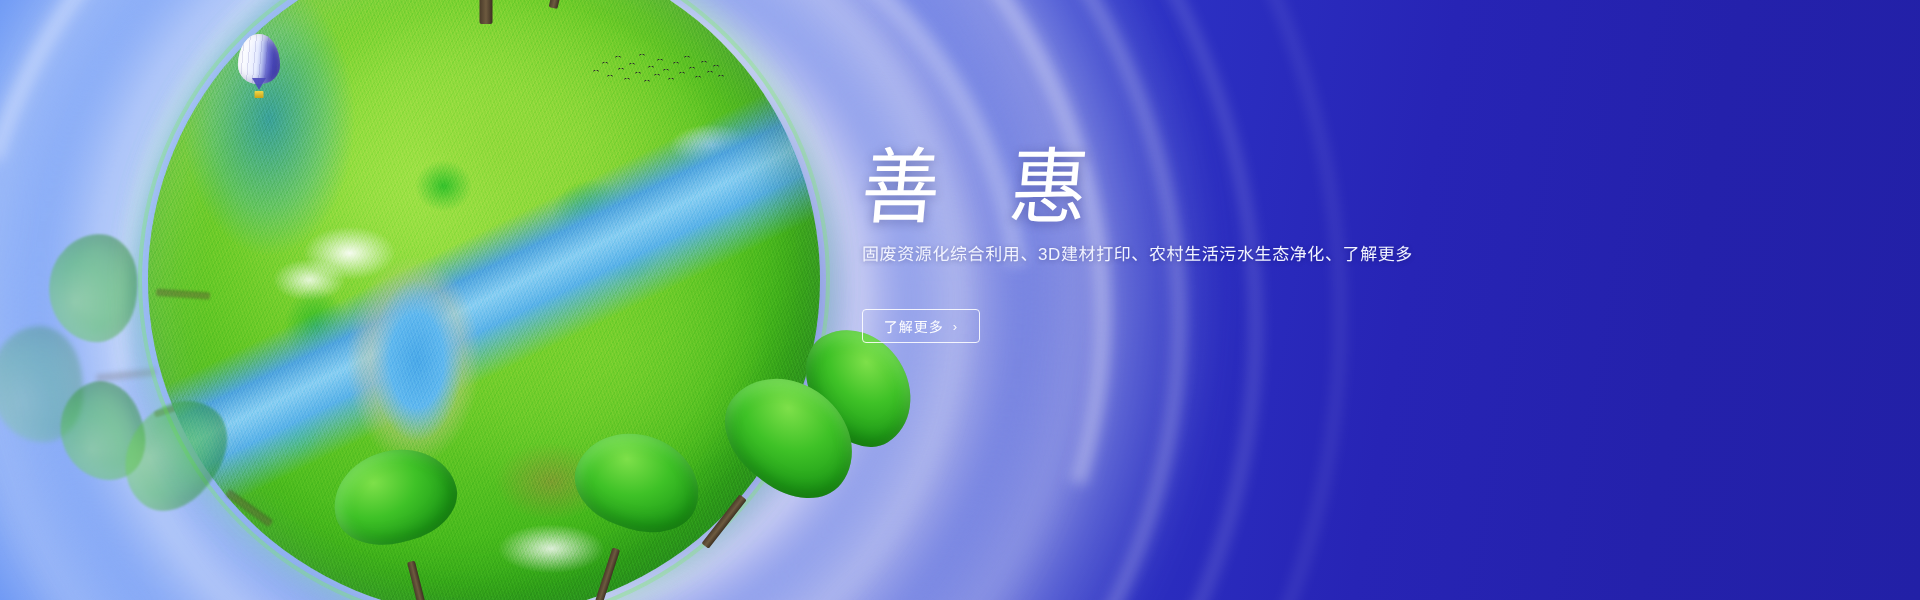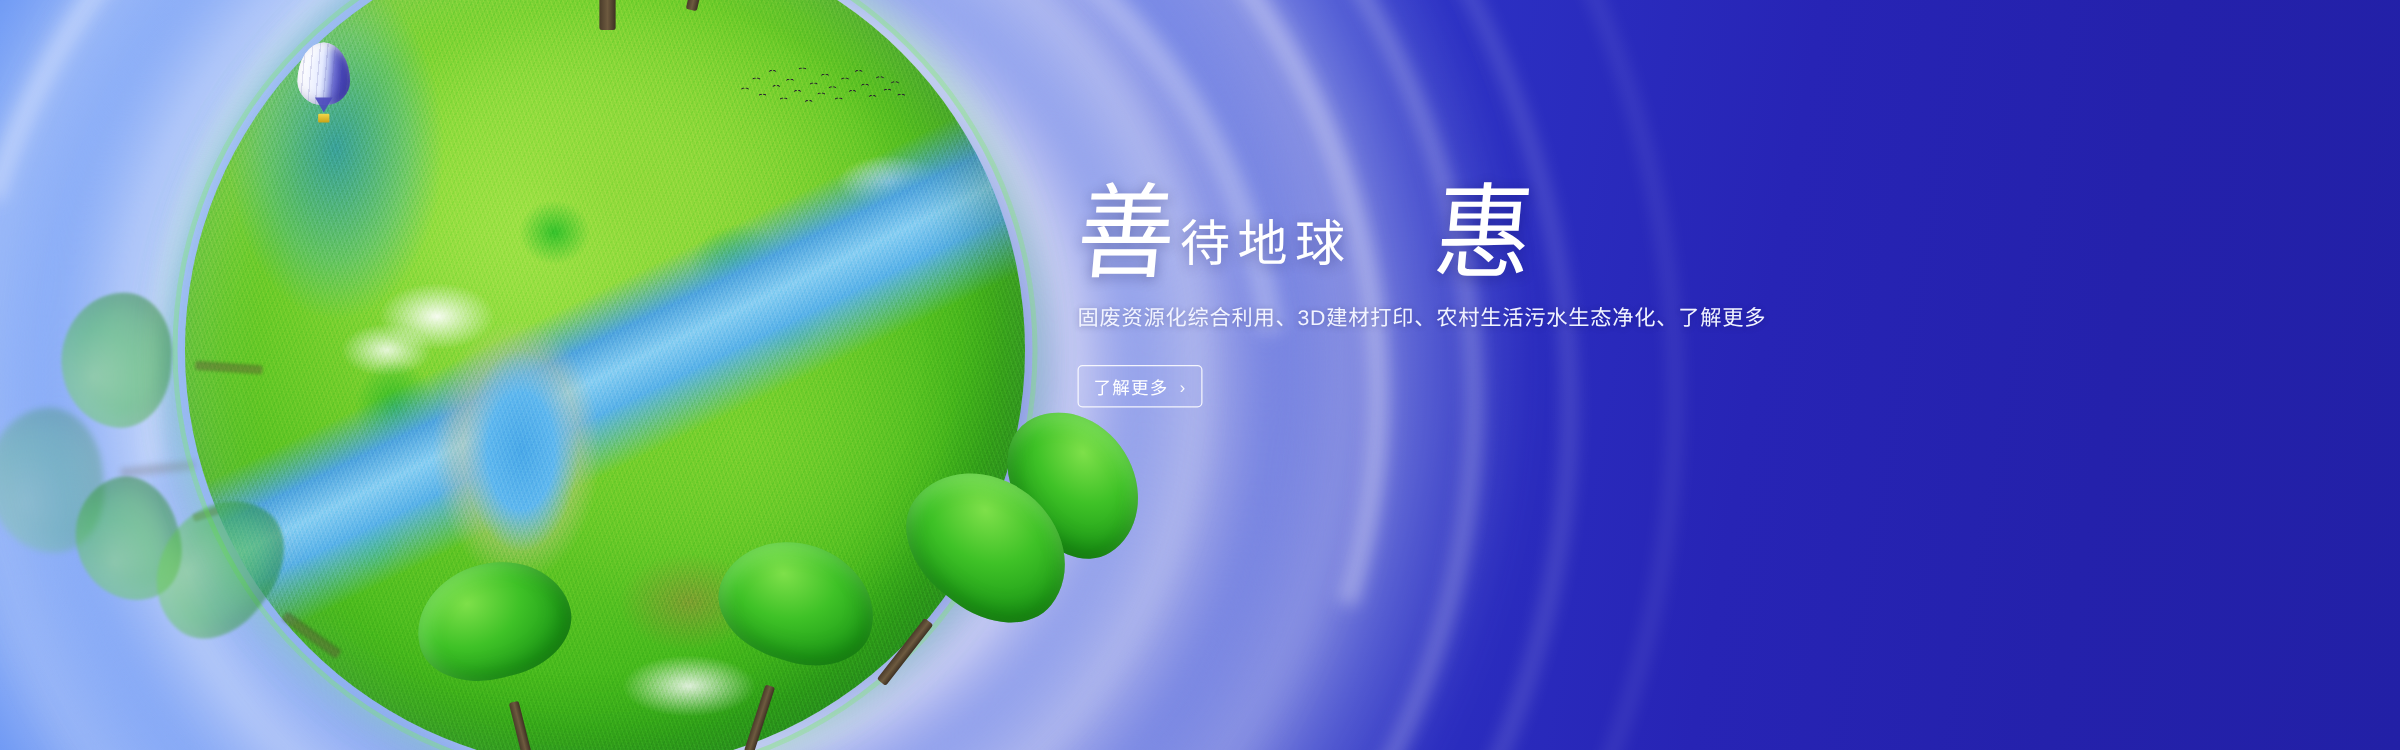--- a/index.html
+++ b/index.html
@@ -217,23 +217,23 @@
     text-shadow:0 1px 6px rgba(10,10,70,.30);
   }
   .desc{
     margin-top:20px;
     font-size:17px;line-height:1.3;font-weight:400;
     letter-spacing:.6px;
     color:#f2f4ff;
     text-shadow:0 1px 5px rgba(10,10,70,.30);
   }
   .cta{
-    margin-top:26px;
+    margin-top:43px;
     display:inline-flex;align-items:center;justify-content:center;gap:9px;
-    width:100px;height:34px;
+    width:118px;height:34px;
     border:1px solid rgba(255,255,255,.88);
     border-radius:4px;
     background:transparent;
     color:#ffffff;
     font-size:14px;letter-spacing:1px;
     cursor:pointer;
     box-sizing:border-box;
   }
   .cta .chev{font-size:13px;line-height:1;opacity:.95;}
 </style>
@@ -334,21 +334,20 @@
     <i class="bird" style="left:110px;top:11px"></i>
     <i class="bird" style="left:116px;top:21px"></i>
     <i class="bird" style="left:122px;top:15px"></i>
     <i class="bird" style="left:127px;top:25px"></i>
   </div>
 
   <div class="copy">
 
     <div class="headline">
       <span class="brush">善</span>
-      <span class="plain">待地球</span>
       <span class="hl-gap"></span>
       <span class="brush">惠</span>
     </div>
 
 
     <div class="desc">固废资源化综合利用、3D建材打印、农村生活污水生态净化、了解更多</div>
 
     <button class="cta">
       <span>了解更多</span>
       <span class="chev">›</span>

